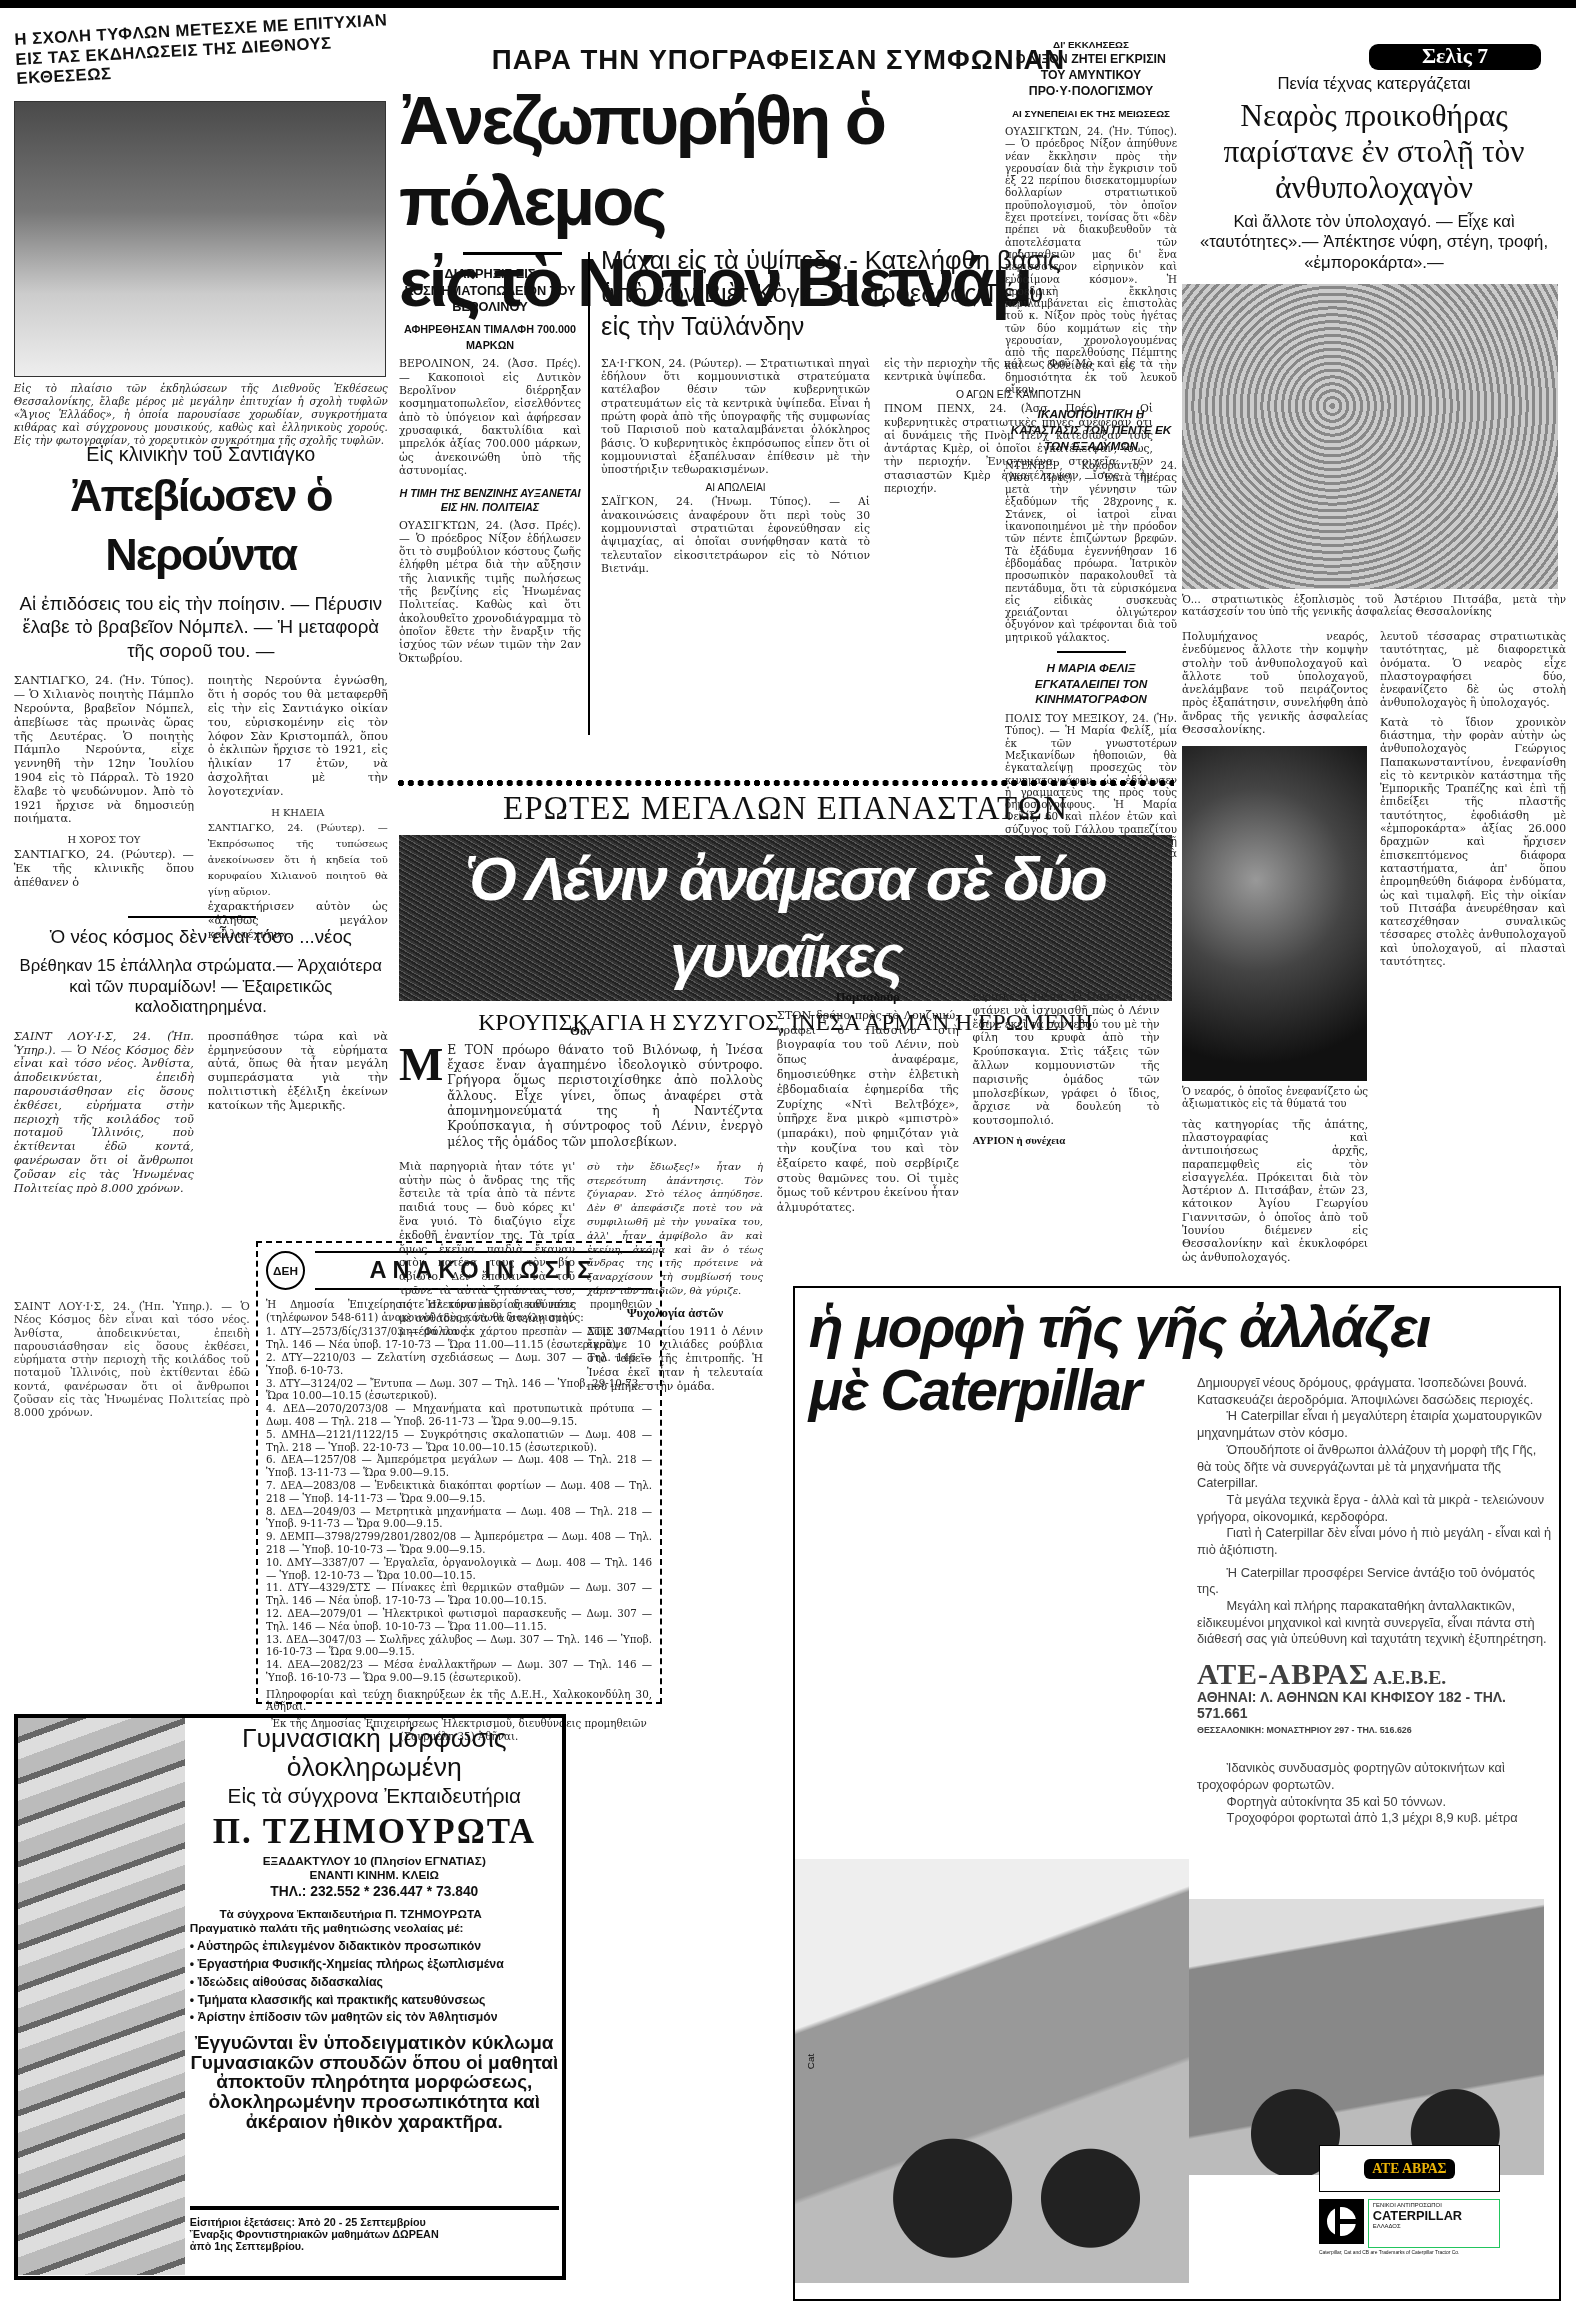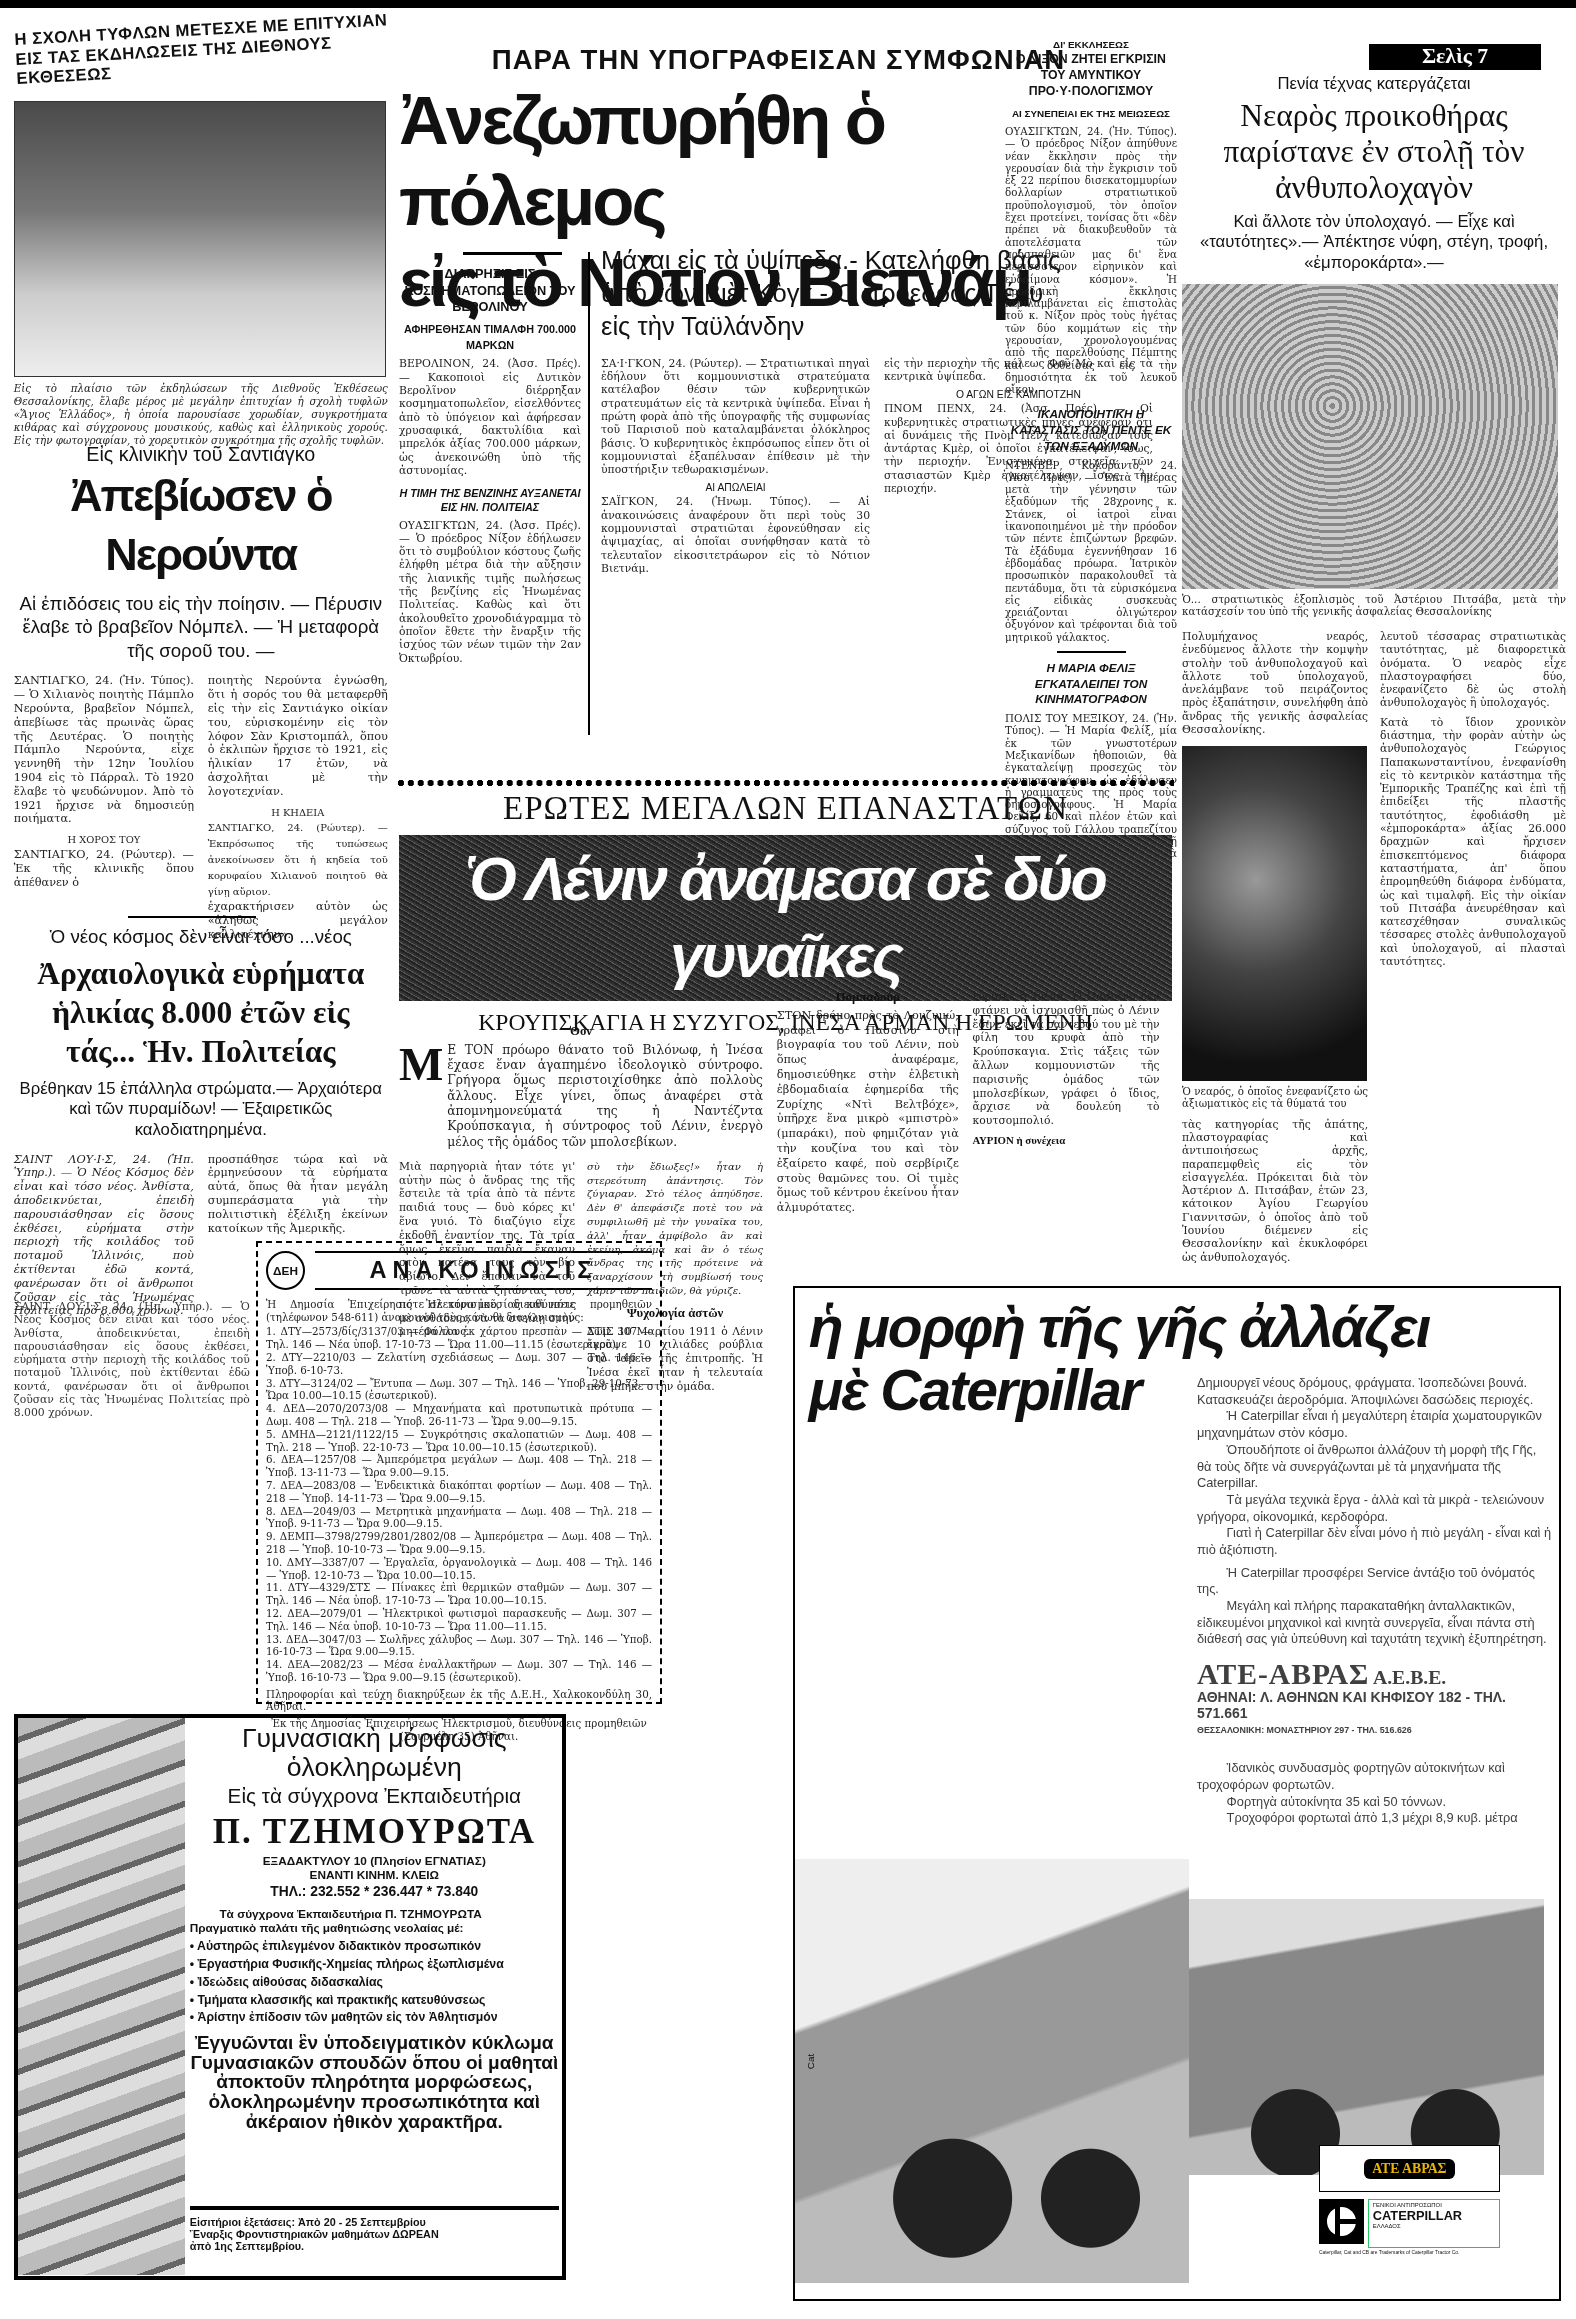--- a/index.html
+++ b/index.html
@@ -45,21 +45,20 @@
       <div class="body-text" style="font-size:10px; line-height:16px;">ΣΑΝΤΙΑΓΚΟ, 24. (Ρώυτερ). — Ἐκπρόσωπος τῆς τυπώσεως ἀνεκοίνωσεν ὅτι ἡ κηδεία τοῦ κορυφαίου Χιλιανοῦ ποιητοῦ θὰ γίνῃ αὔριον.</div>
       <div class="body-text" style="font-size:11.3px; line-height:13.8px;">ἐχαρακτήρισεν αὐτὸν ὡς «ἀληθῶς μεγάλον καλλιτέχνην».</div>
     </div>
   </div>
 </div>
 
 <div class="rule" style="left:128px; top:916px; width:128px; height:2px;"></div>
 
 <div class="abs" style="left:13.8px; top:926px; width:374px;">
   <div class="sans center" style="font-size:18.7px;">Ὁ νέος κόσμος δὲν εἶναι τόσο ...νέος</div>
-  <div class="serif center" style="font-size:31.5px; font-weight:bold; line-height:39px; margin-top:5.9px;">Ἀρχαιολογικὰ εὑρήματα ἡλικίας 8.000 ἐτῶν εἰς τάς... Ἡν. Πολιτείας</div>
   <div class="sans center" style="font-size:16.7px; line-height:20.7px; margin-top:7.9px;">Βρέθηκαν 15 ἐπάλληλα στρώματα.— Ἀρχαιότερα καὶ τῶν πυραμίδων! — Ἐξαιρετικῶς καλοδιατηρημένα.</div>
   <div style="display:flex; gap:13.8px; margin-top:11.8px;">
     <div class="body-text" style="flex:1; font-size:11.3px; line-height:13.8px; font-style:italic;">ΣΑΙΝΤ ΛΟΥ·Ι·Σ, 24. (Ἠπ. Ὑπηρ.). — Ὁ Νέος Κόσμος δὲν εἶναι καὶ τόσο νέος. Ἀνθίστα, ἀποδεικνύεται, ἐπειδὴ παρουσιάσθησαν εἰς ὅσους ἐκθέσει, εὑρήματα στὴν περιοχὴ τῆς κοιλάδος τοῦ ποταμοῦ Ἰλλινόις, ποὺ ἐκτίθενται ἐδῶ κοντά, φανέρωσαν ὅτι οἱ ἄνθρωποι ζοῦσαν εἰς τὰς Ἡνωμένας Πολιτείας πρὸ 8.000 χρόνων.</div>
     <div class="body-text" style="flex:1; font-size:11.3px; line-height:13.8px;">προσπάθησε τώρα καὶ νὰ ἐρμηνεύσουν τὰ εὑρήματα αὐτά, ὅπως θὰ ἦταν μεγάλη συμπεράσματα γιὰ τὴν πολιτιστικὴ ἐξέλιξη ἐκείνων κατοίκων τῆς Ἀμερικῆς.</div>
   </div>
 </div>
 
 <div class="body-text" style="position:absolute; left:13.8px; top:1300px; width:236px; height:374px; font-size:10.8px; line-height:13.3px; overflow:hidden; color:#333;">ΣΑΙΝΤ ΛΟΥ·Ι·Σ, 24. (Ἠπ. Ὑπηρ.). — Ὁ Νέος Κόσμος δὲν εἶναι καὶ τόσο νέος. Ἀνθίστα, ἀποδεικνύεται, ἐπειδὴ παρουσιάσθησαν εἰς ὅσους ἐκθέσει, εὑρήματα στὴν περιοχὴ τῆς κοιλάδος τοῦ ποταμοῦ Ἰλλινόις, ποὺ ἐκτίθενται ἐδῶ κοντά, φανέρωσαν ὅτι οἱ ἄνθρωποι ζοῦσαν εἰς τὰς Ἡνωμένας Πολιτείας πρὸ 8.000 χρόνων.</div>
 
 <div class="dashed-box" style="left:256px; top:1241px; width:406px; height:463px;"></div>
@@ -191,21 +190,21 @@
       <div class="serif center" style="font-size:12.8px; font-weight:bold;">Πομπαδούρ</div>
       <div class="body-text" style="font-size:11.3px; line-height:14.8px; margin-top:3.9px;">ΣΤΟΝ δρόμο πρὸς τὸ Λονζυμώ, γράφει ὁ Πασσίνυ στὴ βιογραφία του τοῦ Λένιν, ποὺ ὅπως ἀναφέραμε, δημοσιεύθηκε στὴν ἐλβετικὴ ἑβδομαδιαία ἐφημερίδα τῆς Ζυρίχης «Ντὶ Βελτβόχε», ὑπῆρχε ἕνα μικρὸ «μπιστρὸ» (μπαράκι), ποὺ φημιζόταν γιὰ τὴν κουζίνα του καὶ τὸν ἐξαίρετο καφέ, ποὺ σερβίριζε στοὺς θαμῶνες του. Οἱ τιμὲς ὅμως τοῦ κέντρου ἐκείνου ἦταν ἀλμυρότατες.</div>
     </div>
     <div style="width:187px;">
       <div class="body-text" style="font-size:10.8px; line-height:13.8px;">εὑρίσκε ἡ Ἰνέσα. Ὁ Πασσίνυ δὲν φτάνει νὰ ἰσχυρισθῆ πὼς ὁ Λένιν ἔδινε ἐκεῖ τὰ ραντεβού του μὲ τὴν φίλη του κρυφὰ ἀπὸ τὴν Κρούπσκαγια. Στὶς τάξεις τῶν ἄλλων κομμουνιστῶν τῆς παρισινῆς ὁμάδος τῶν μπολσεβίκων, γράφει ὁ ἴδιος, ἄρχισε νὰ δουλεύη τὸ κουτσομπολιό.</div>
       <div class="serif" style="font-size:10.8px; font-weight:bold; margin-top:5.9px;">ΑΥΡΙΟΝ ἡ συνέχεια</div>
     </div>
   </div>
 </div>
 
-<div class="abs" style="left:1369px; top:44px; width:172px; height:25.6px; background:#000; color:#fff; font-family:'Liberation Serif',serif; font-weight:bold; font-size:21.7px; text-align:center; line-height:25.6px;">Σελὶς 7</div>
+<div class="abs" style="left:1369px; top:44px; width:172px; height:25.6px; background:#000; color:#fff; font-family:'Liberation Serif',serif; font-weight:bold; font-size:21.7px; text-align:center; line-height:25.6px;border-radius:9px;">Σελὶς 7</div>
 
 <div class="abs" style="left:1182px; top:74px; width:384px;">
   <div class="sans center" style="font-size:16.7px;">Πενία τέχνας κατεργάζεται</div>
   <div class="serif center" style="font-size:31.5px; line-height:36px; margin-top:3.9px;">Νεαρὸς προικοθήρας παρίστανε ἐν στολῇ τὸν ἀνθυπολοχαγὸν</div>
   <div class="sans center" style="font-size:16.7px; line-height:20.7px; margin-top:5.9px;">Καὶ ἄλλοτε τὸν ὑπολοχαγό. — Εἶχε καὶ «ταυτότητες».— Ἀπέκτησε νύφη, στέγη, τροφή, «ἐμποροκάρτα».—</div>
   <div style="margin-top:9.9px; width:376px; height:305px; background: repeating-radial-gradient(circle at 40% 40%, #888 0 3px, #ccc 3px 6.9px), #999;"></div>
   <div class="body-text" style="font-size:10.3px; line-height:12.3px; margin-top:3.9px;">Ὁ... στρατιωτικὸς ἐξοπλισμὸς τοῦ Ἀστέριου Πιτσάβα, μετὰ τὴν κατάσχεσίν του ὑπὸ τῆς γενικῆς ἀσφαλείας Θεσσαλονίκης</div>
 </div>
 
 <div class="abs" style="left:1182px; top:630px; width:384px;">

